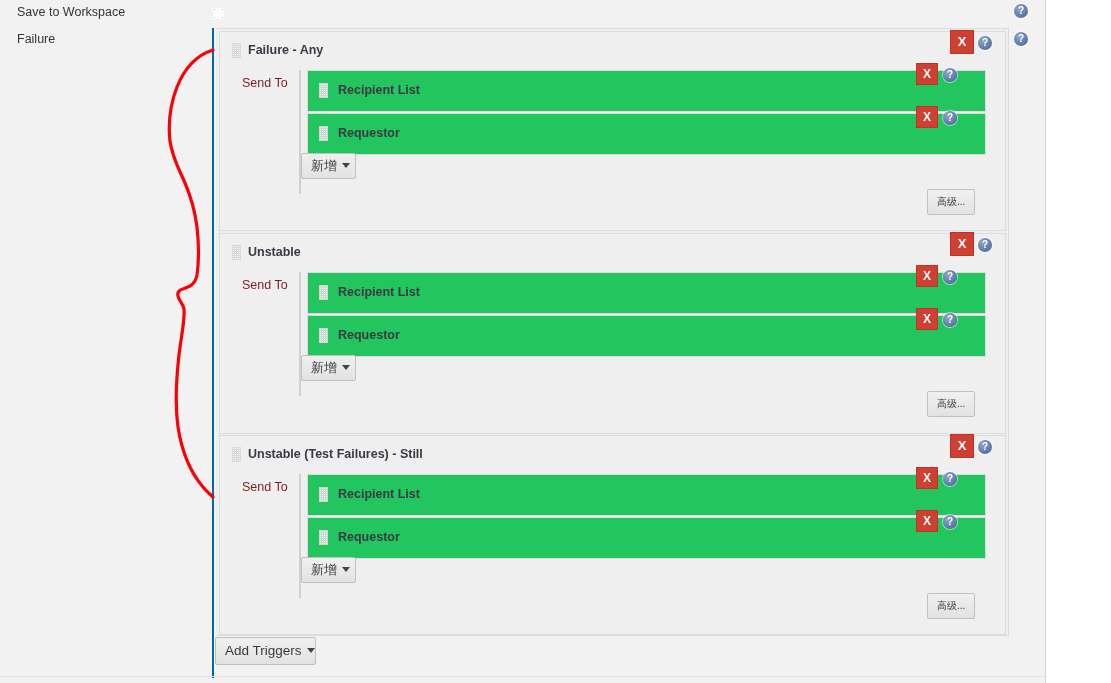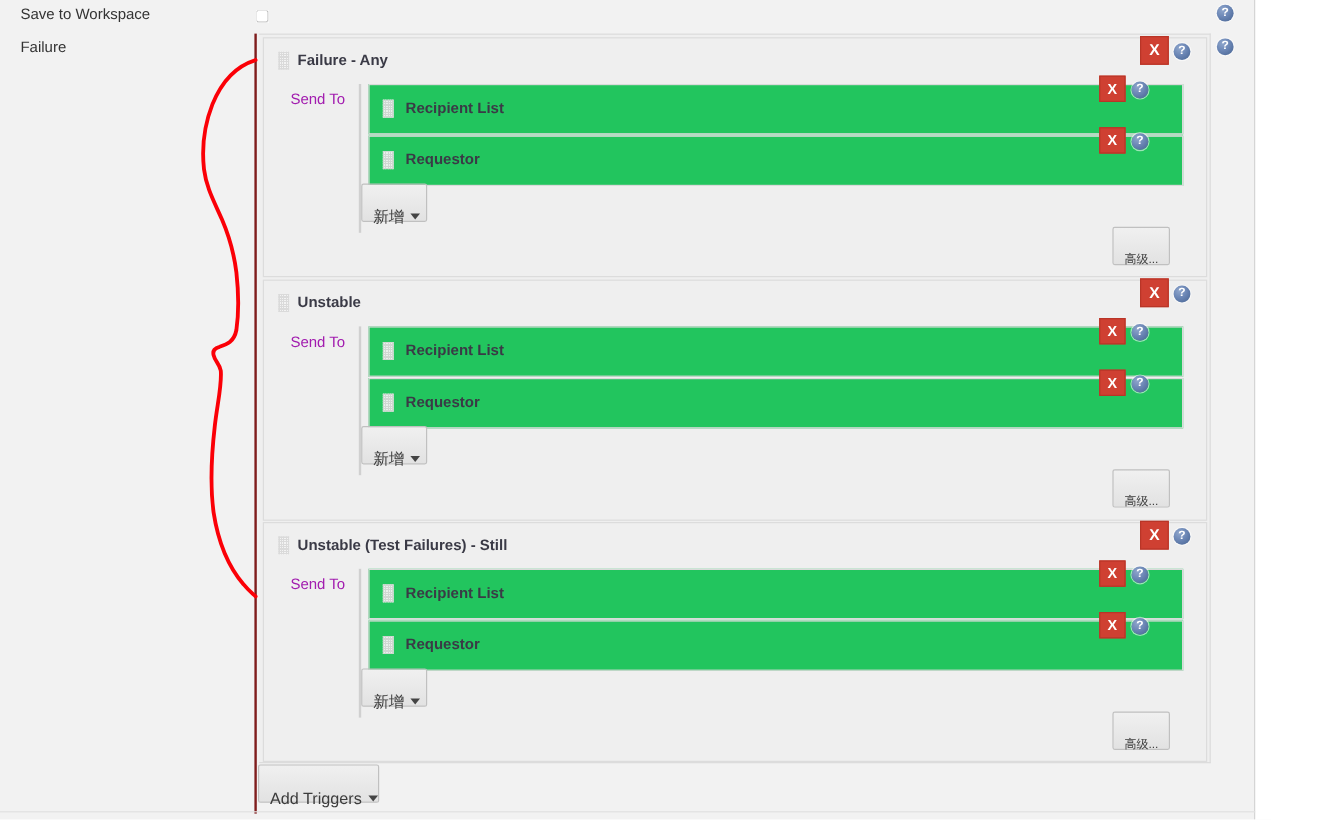--- a/index.html
+++ b/index.html
@@ -88,21 +88,21 @@
     color: #ffffff;
     font-family: "Liberation Sans", sans-serif;
   }
 
   
   #triggers-wrap {
     position: absolute;
     left: 212px; top: 28px;
     width: 795px;
     height: 650px;
-    border-left: 2px solid #7f1d1d;
+    border-left: 2px solid #0369a1;
     box-sizing: border-box;
   }
   #triggers-panel {
     position: absolute;
     left: 2px; top: 0;
     width: 793px;
     height: 608px;
     background: #efefef;
     border: 1px solid #dcdcdc;
     border-left: none;
@@ -159,21 +159,21 @@
     cursor: pointer;
     padding: 0;
   }
   .xbtn.small { width: 22px; height: 22px; line-height: 20px; font-size: 12px; }
 
   
   .sendto-label {
     position: absolute;
     left: 22px;
     font-size: 12.5px;
-    color: #a21caf;
+    color: #7f1d1d;
     white-space: nowrap;
   }
   .sendto-col {
     position: absolute;
     left: 79px;
     border-left: 2px solid #d0d0d0;
     box-sizing: border-box;
   }
   .recip-row {
     position: absolute;
@@ -199,21 +199,21 @@
     position: absolute;
     background: linear-gradient(to bottom, #f0f0f0 0%, #e2e2e2 100%);
     border: 1px solid #c0c0c0;
     border-radius: 2px;
     font-family: "Liberation Sans", sans-serif;
     font-size: 13px;
     color: #3b3b3b;
     box-sizing: border-box;
     cursor: pointer;
     white-space: nowrap;
-    padding: 15px 9px;
+    padding: 0 9px;
     text-align: center;
   }
   .btn .caret {
     display: inline-block;
     margin-left: 5px;
     border-left: 4px solid transparent;
     border-right: 4px solid transparent;
     border-top: 5px solid #444;
     vertical-align: middle;
     position: relative;

